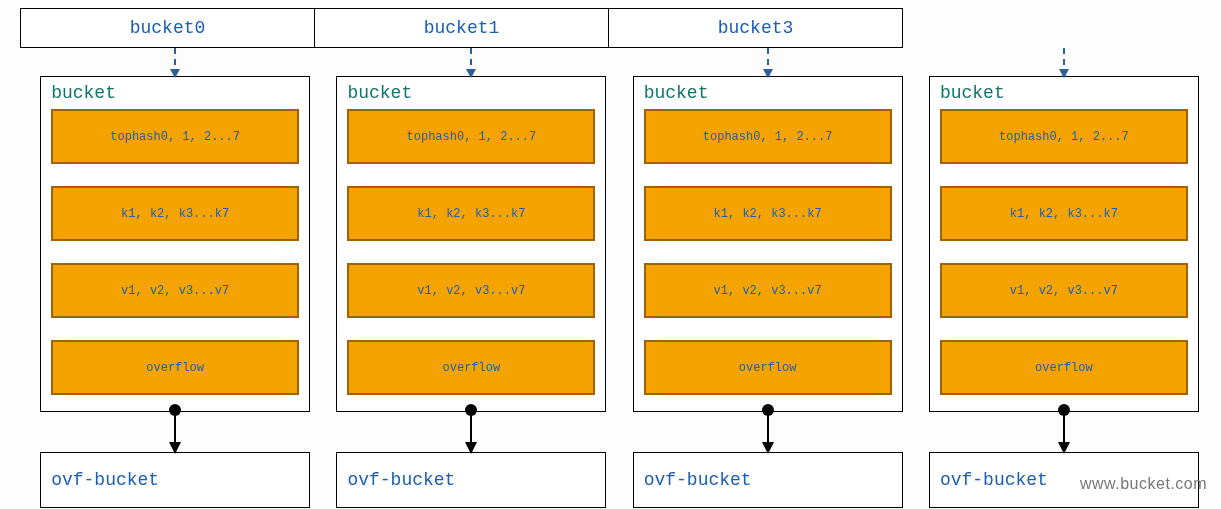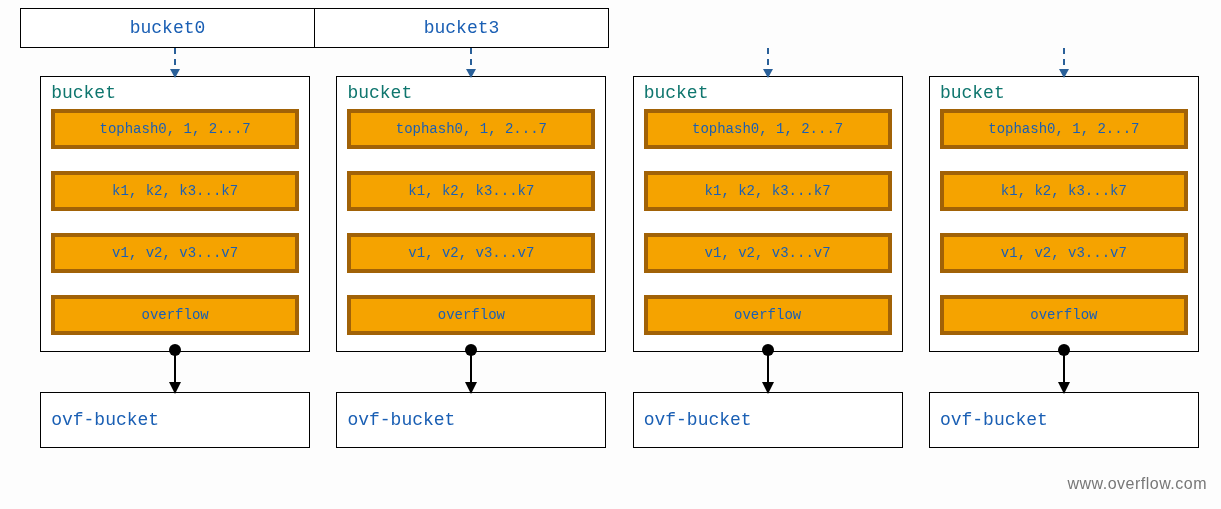--- a/index.html
+++ b/index.html
@@ -62,28 +62,28 @@
       background: #fff;
       padding: 6px 10px 10px 10px;
     }
     .bucket-title {
       color: #0f766e;
       margin-bottom: 6px;
       text-align: left;
     }
     .field {
       background: #f5a300;
-      border: 4px solid #a16207;
+      border: 2px solid #a16207;
       color: #1a5fb4;
-      height: 40px;
+      height: 55px;
       display: flex;
       align-items: center;
       justify-content: center;
       margin-bottom: 22px;
-      font-size: 14px;
+      font-size: 12px;
     }
     .field:last-child { margin-bottom: 6px; }
     .arrow-solid {
       width: 0;
       height: 40px;
       border-left: 2px solid #000;
       position: relative;
     }
     .arrow-solid::before {
       content: '';
@@ -124,20 +124,21 @@
       font-size: 16px;
       letter-spacing: 0.5px;
       pointer-events: none;
     }
   </style>
 </head>
 <body>
 
 <div class="headers">
   <div class="header-cell">bucket0</div>
+  <div class="header-cell">bucket1</div>
   <div class="header-cell">bucket3</div>
 </div>
 
 <div class="columns">
 
   <div class="column">
     <div class="arrow-down-dashed"></div>
     <div class="bucket-box">
       <div class="bucket-title">bucket</div>
       <div class="field">tophash0, 1, 2...7</div>
@@ -183,13 +184,13 @@
       <div class="field">k1, k2, k3...k7</div>
       <div class="field">v1, v2, v3...v7</div>
       <div class="field">overflow</div>
     </div>
     <div class="arrow-solid"></div>
     <div class="ovf-box">ovf-bucket</div>
   </div>
 
 </div>
 
-<div class="watermark">www.overflow.com</div>
+<div class="watermark">www.bucket.com</div>
 
 </body></html>

